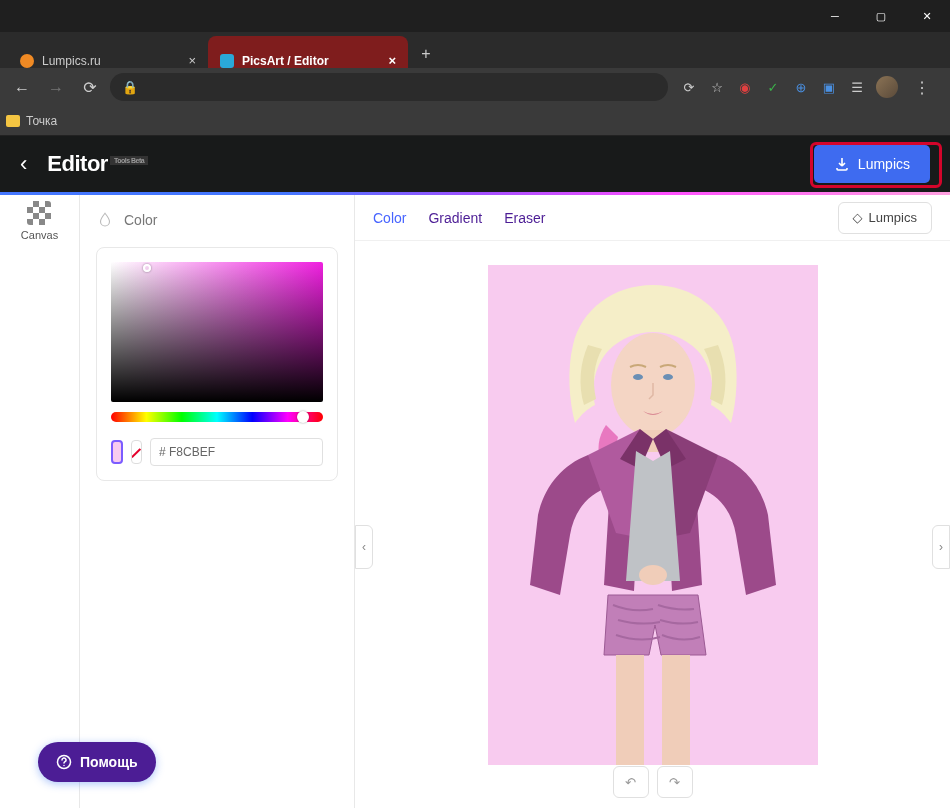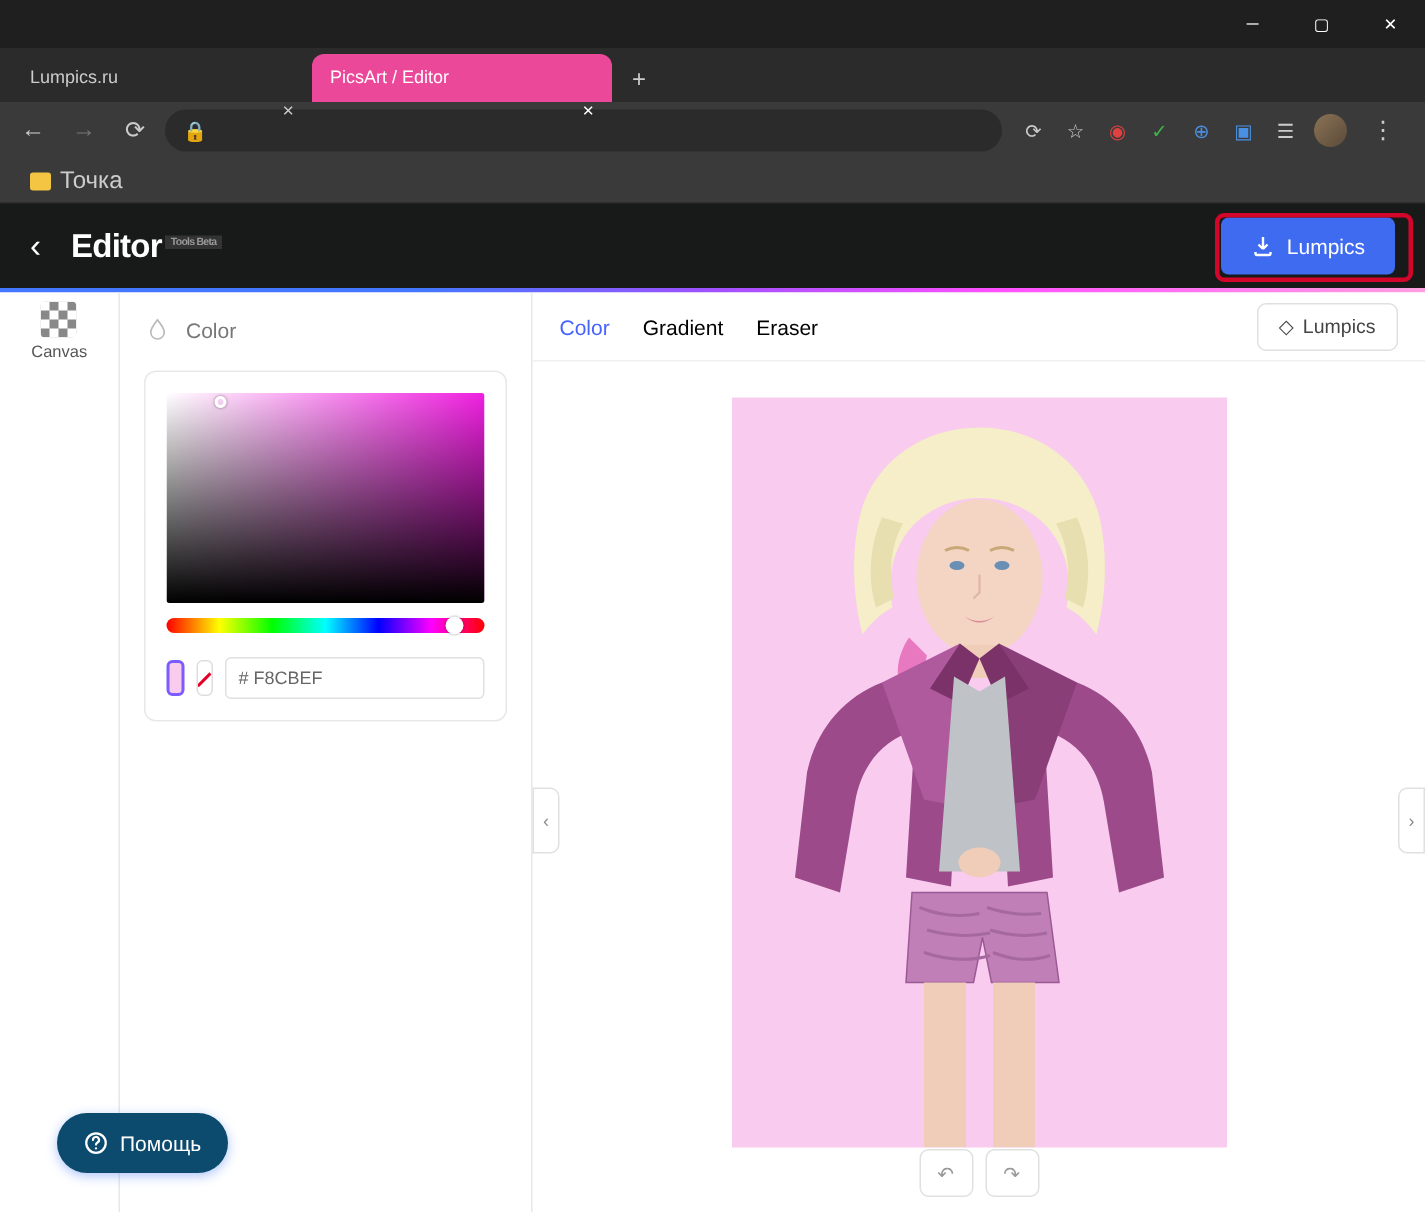--- a/index.html
+++ b/index.html
@@ -5,37 +5,37 @@
 * { margin: 0; padding: 0; box-sizing: border-box; font-family: -apple-system, BlinkMacSystemFont, "Segoe UI", Arial, sans-serif; }
 body { width: 950px; height: 808px; background: #fff; overflow: hidden; }
 
 
 .window { width: 100%; height: 100%; background: #fff; display: flex; flex-direction: column; }
 .titlebar { height: 32px; background: #1f1f1f; display: flex; justify-content: flex-end; align-items: center; }
 .win-btn { width: 46px; height: 32px; display: flex; align-items: center; justify-content: center; color: #fff; font-size: 11px; }
 
 
 .tabstrip { height: 36px; background: #2b2b2b; display: flex; align-items: flex-end; padding-left: 8px; }
-.tab { height: 32px; display: flex; align-items: flex-start; padding: 0 12px; color: #ccc; font-size: 12px; gap: 8px; border-radius: 8px 8px 0 0; min-width: 200px; position: relative; flex-direction: column; }
-.tab.active { background: #ec4899; color: #fff; }
+.tab { height: 32px; display: flex; align-items: flex-end; padding: 0 12px; color: #ccc; font-size: 12px; gap: 8px; border-radius: 8px 8px 0 0; min-width: 200px; position: relative; }
+.tab.active { background: #7f1d1d; color: #fff; font-weight: bold; }
 .tab .favicon { width: 14px; height: 14px; border-radius: 3px; }
 .tab-close { margin-left: auto; font-size: 13px; }
 .newtab { width: 28px; height: 28px; display: flex; align-items: center; justify-content: center; color: #ccc; font-size: 16px; margin-left: 4px; }
 
 
 .addr-row { height: 38px; background: #3a3a3a; display: flex; align-items: center; padding: 0 8px; gap: 6px; }
 .nav-btn { width: 28px; height: 28px; display: flex; align-items: center; justify-content: center; color: #ccc; font-size: 16px; border-radius: 50%; }
 .addr-input { flex: 1; height: 28px; background: #2b2b2b; border-radius: 14px; display: flex; align-items: center; padding: 0 12px; color: #ccc; font-size: 13px; gap: 8px; }
 .ext-icons { display: flex; gap: 10px; align-items: center; padding: 0 6px; }
 .ext-icon { width: 18px; height: 18px; display: flex; align-items: center; justify-content: center; font-size: 13px; }
 .avatar { width: 22px; height: 22px; border-radius: 50%; background: linear-gradient(135deg, #8b7355, #5a4a3a); }
 .menu-dots { color: #ccc; font-size: 16px; padding: 0 6px; }
 
 
-.bookmarks { height: 30px; background: #3a3a3a; display: flex; align-items: center; padding: 0 20px; gap: 6px; font-size: 16px; color: #ccc; border-bottom: 1px solid #222; }
+.bookmarks { height: 30px; background: #3a3a3a; display: flex; align-items: center; padding: 0 6px; gap: 6px; font-size: 12px; color: #ccc; border-bottom: 1px solid #222; }
 .bm-folder { width: 14px; height: 12px; background: #f4c542; border-radius: 2px; }
 
 
 .app-header { height: 56px; background: #181a1a; display: flex; align-items: center; padding: 0 20px; position: relative; }
 .back-chevron { color: #fff; font-size: 22px; margin-right: 20px; }
 .logo { color: #fff; font-size: 22px; font-weight: 700; letter-spacing: -0.5px; }
 .logo-sub { font-size: 7px; color: #999; background: #333; padding: 1px 4px; margin-left: 2px; vertical-align: super; }
 .download-btn { margin-left: auto; background: #3e6bf0; color: #fff; border: none; height: 38px; padding: 0 20px; border-radius: 5px; display: flex; align-items: center; gap: 8px; font-size: 14px; font-weight: 500; }
 .download-highlight { position: absolute; right: 8px; top: 6px; width: 132px; height: 46px; border: 3px solid #d4052b; border-radius: 6px; pointer-events: none; }
 .gradient-bar { height: 3px; background: linear-gradient(90deg, #4477ff 0%, #4477ff 30%, #a050ff 50%, #ff50ff 70%, #ffa0e0 100%); }
@@ -59,36 +59,36 @@
 .swatches { display: flex; gap: 8px; margin-top: 16px; align-items: center; }
 .swatch { width: 24px; height: 24px; border-radius: 4px; border: 1px solid #ddd; }
 .swatch.current { background: #f8cbef; border: 2px solid #7b5cff; }
 .swatch.none { background: #fff; position: relative; overflow: hidden; }
 .swatch.none::after { content: ''; position: absolute; width: 140%; height: 2px; background: #e4002b; top: 50%; left: -20%; transform: rotate(-45deg); }
 .hex-input { flex: 1; height: 28px; border: 1px solid #e0e0e0; border-radius: 4px; padding: 0 8px; font-size: 12px; color: #666; }
 
 .editor { flex: 1; display: flex; flex-direction: column; position: relative; }
 .editor-top { height: 46px; display: flex; align-items: center; padding: 0 18px; border-bottom: 1px solid #f0f0f0; }
 .mode-tabs { display: flex; gap: 22px; font-size: 14px; }
-.mode-tab { color: #000000; }
+.mode-tab { color: #4c1d95; }
 .mode-tab.active { color: #4764ff; }
 .eraser-btn { margin-left: auto; border: 1px solid #e0e0e0; background: #fff; border-radius: 6px; height: 32px; padding: 0 14px; display: flex; align-items: center; gap: 6px; font-size: 13px; color: #444; }
 
 .canvas-area { flex: 1; display: flex; align-items: flex-start; justify-content: center; padding-top: 24px; position: relative; }
 .artwork { width: 330px; height: 500px; background: #f8cbef; position: relative; overflow: hidden; }
 .figure { position: absolute; inset: 0; }
 
 .side-handle { position: absolute; top: 50%; width: 18px; height: 44px; background: #fff; border: 1px solid #e0e0e0; display: flex; align-items: center; justify-content: center; color: #888; font-size: 12px; }
 .side-handle.left { left: 0; border-radius: 0 6px 6px 0; }
 .side-handle.right { right: 0; border-radius: 6px 0 0 6px; }
 
 .undo-redo { position: absolute; bottom: 10px; left: 50%; transform: translateX(-50%); display: flex; gap: 8px; }
 .ur-btn { width: 36px; height: 32px; border: 1px solid #e0e0e0; background: #fff; border-radius: 6px; display: flex; align-items: center; justify-content: center; color: #999; }
 
-.help-btn { position: absolute; left: 38px; bottom: 26px; background: #0c4a6e; color: #fff; border: none; height: 40px; padding: 0 18px; border-radius: 20px; display: flex; align-items: center; gap: 8px; font-size: 14px; font-weight: 400; box-shadow: 0 2px 8px rgba(47,111,239,.4); margin-top: 43px; }
+.help-btn { position: absolute; left: 38px; bottom: 26px; background: #4c1d95; color: #fff; border: none; height: 40px; padding: 0 18px; border-radius: 20px; display: flex; align-items: center; gap: 8px; font-size: 14px; font-weight: 700; box-shadow: 0 2px 8px rgba(47,111,239,.4); margin-top: 43px; }
 </style>
 </head>
 <body>
 
 <div class="window">
   <div class="titlebar">
     <div class="win-btn">─</div>
     <div class="win-btn">▢</div>
     <div class="win-btn">✕</div>
   </div>

